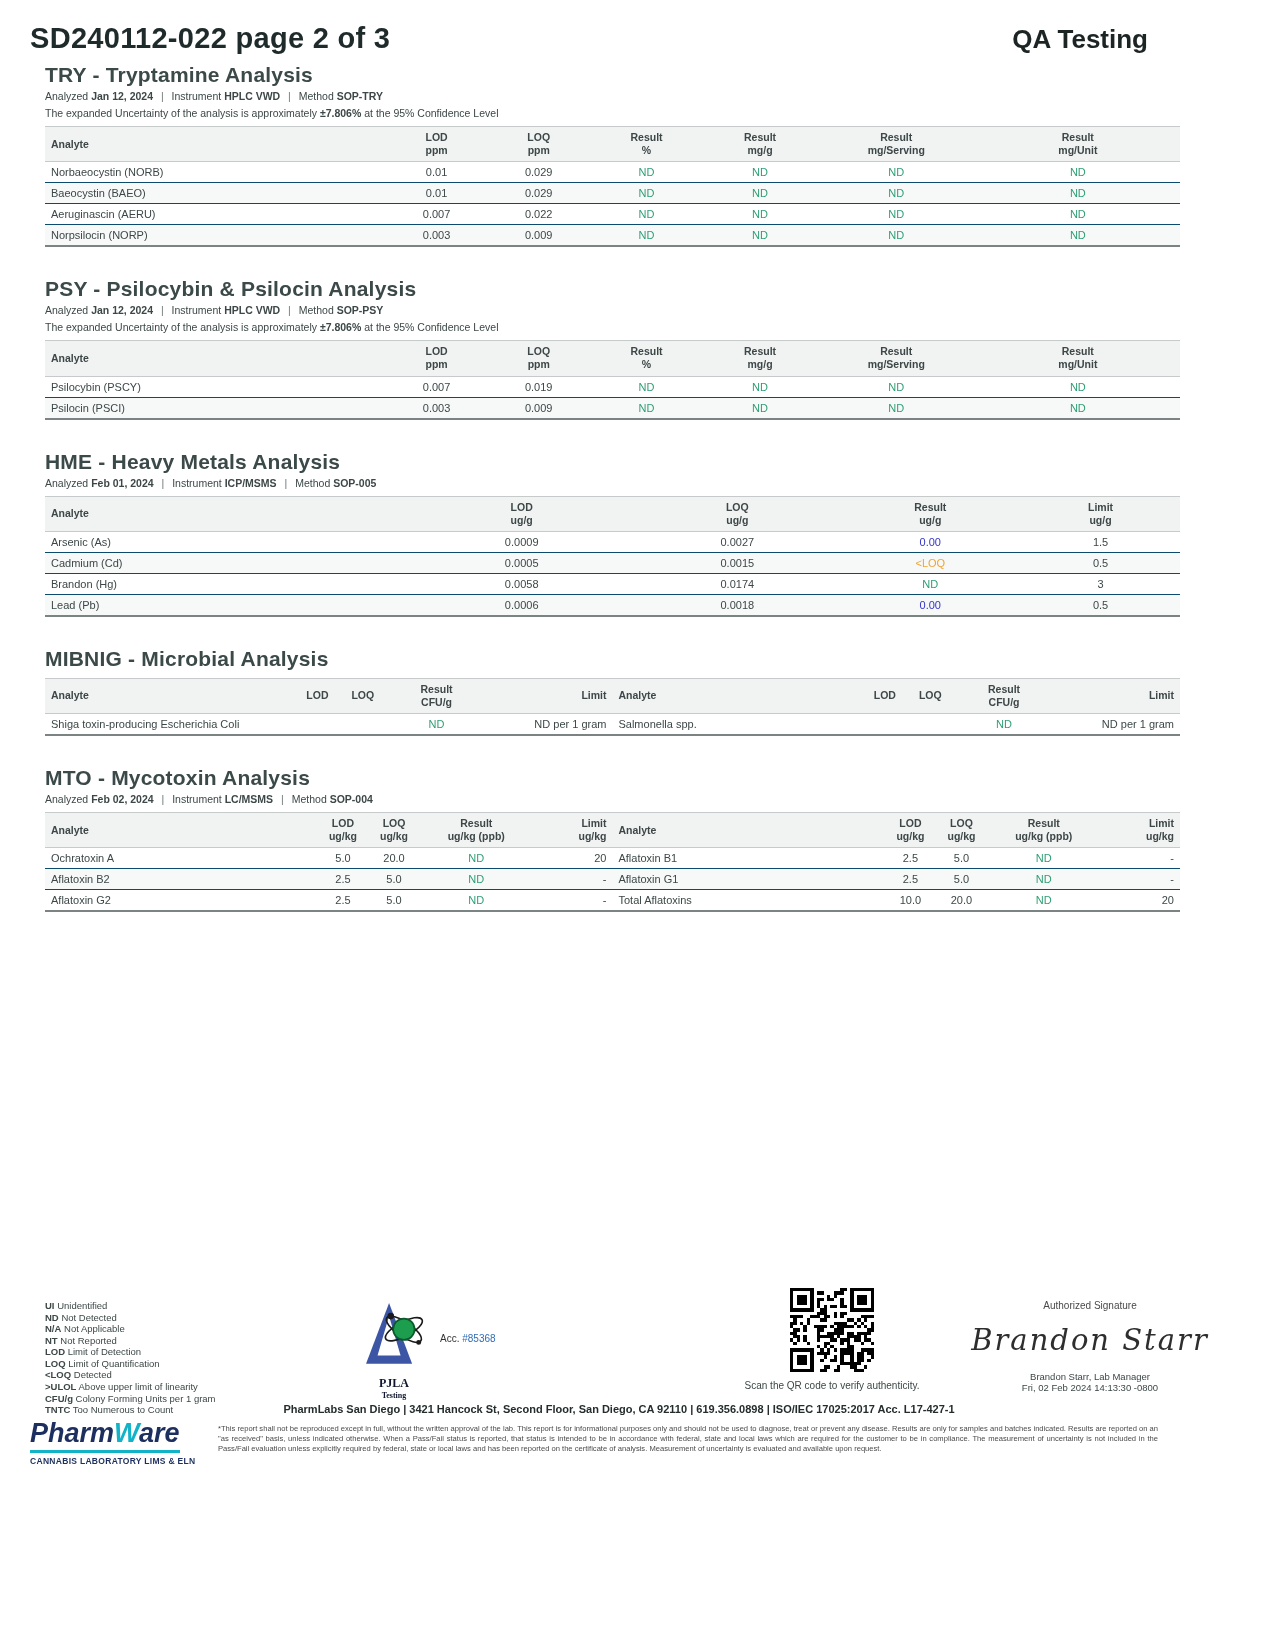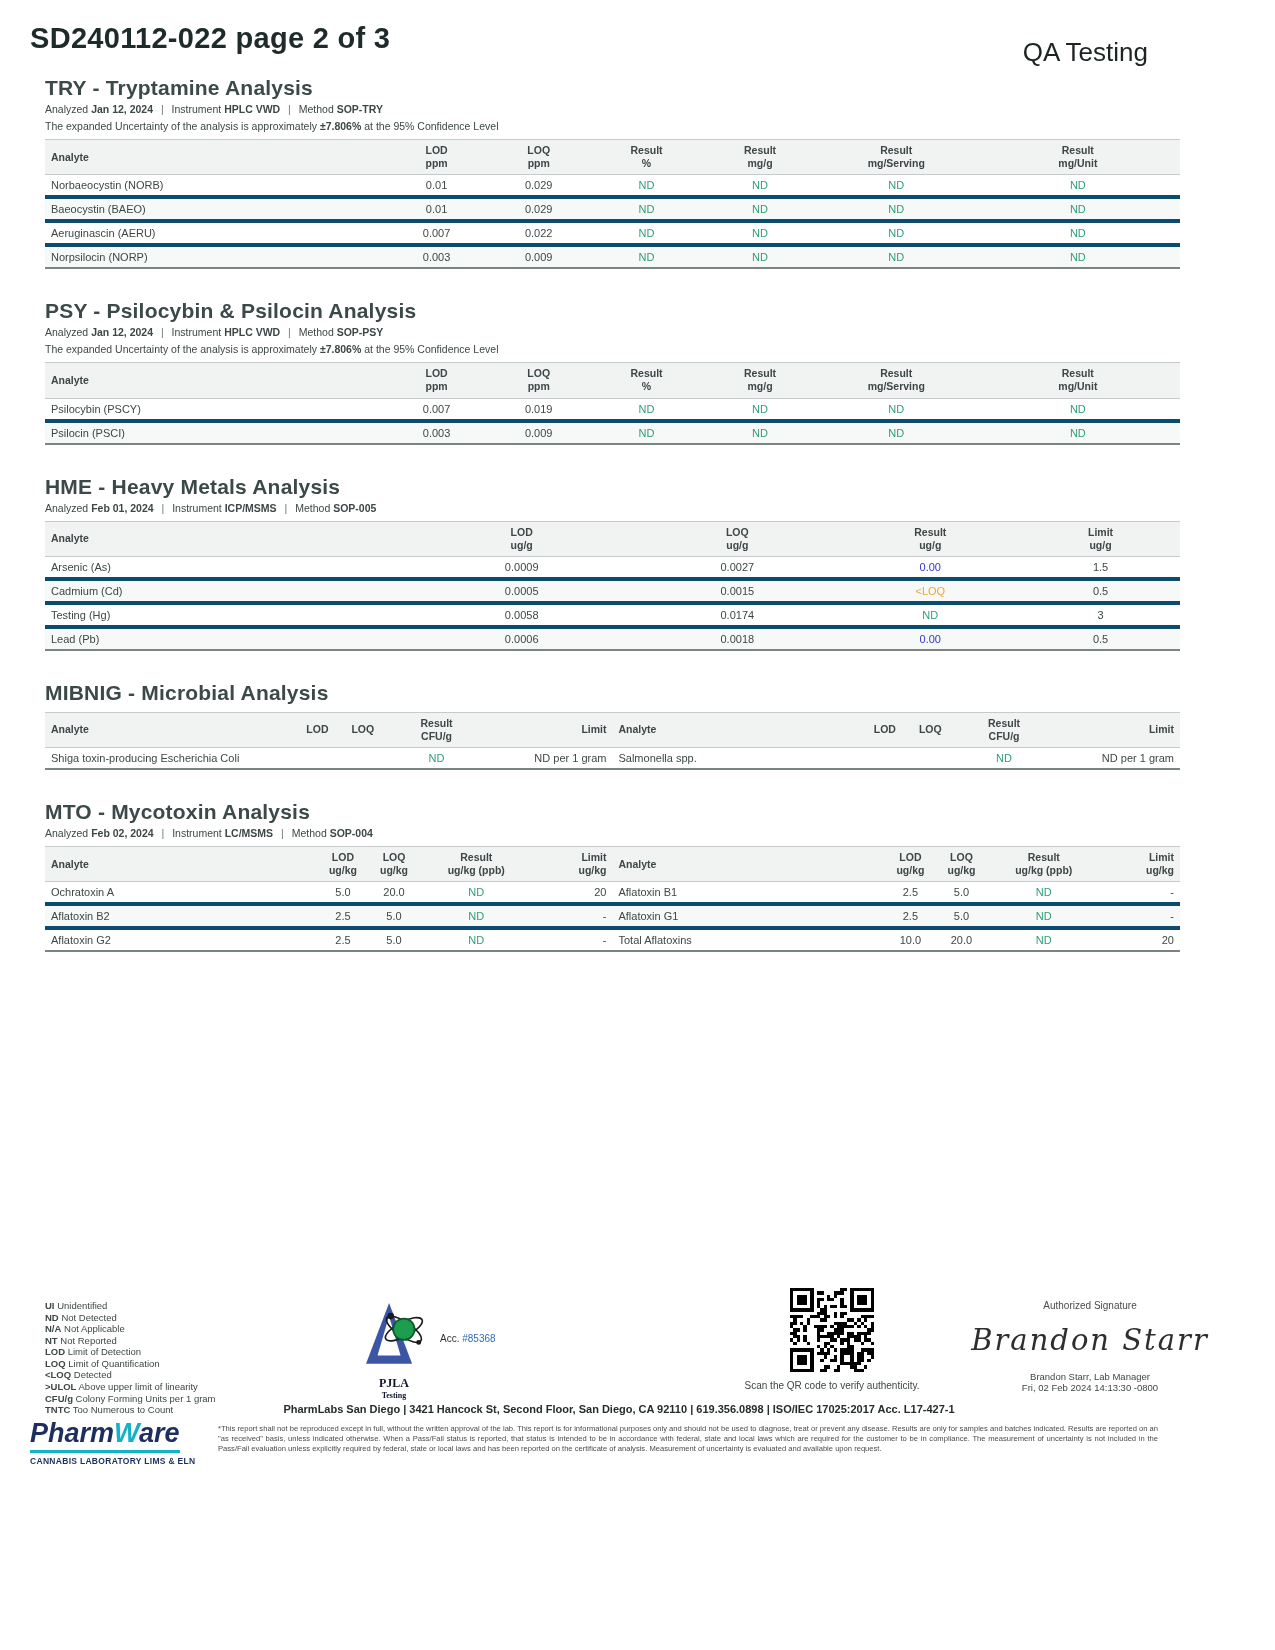--- a/index.html
+++ b/index.html
@@ -2,36 +2,36 @@
 <html><head>
 <meta charset="utf-8">
 <style>
   * { box-sizing: border-box; margin: 0; padding: 0; }
   html,body { background:#fff; }
   body { font-family: "Liberation Sans", sans-serif; color:#3d4747; }
   .page { position:relative; width:1238px; height:1650px; background:#fff; overflow:hidden; }
 
   .topbar { display:flex; justify-content:space-between; align-items:flex-start; padding:22px 90px 0 30px; }
   .doc-id { font-size:29px; font-weight:bold; color:#1f2a2a; letter-spacing:.3px; }
-  .qa-label { font-size:26px; font-weight:400; color:#1c2424; margin-top:15px; }
+  .qa-label { font-size:26px; font-weight:700; color:#1c2424; margin-top:2px; }
 
   .sec { margin-left:45px; width:1135px; margin-top:30px; }
   .sec.first { margin-top:8px; }
   .sec h2 { font-size:21px; font-weight:600; color:#3c4949; margin-bottom:3px; letter-spacing:.2px; }
   .meta { font-size:10.5px; color:#3d4747; }
   .meta b { font-weight:bold; }
   .meta .pipe { margin:0 5px; color:#6d7777; }
   .unc { font-size:10.5px; color:#3d4747; margin-top:5px; }
   .unc b { font-weight:bold; }
 
   table.tbl { width:100%; border-collapse:collapse; margin-top:7px; font-size:11px; color:#3d4747; table-layout:fixed; }
   table.tbl thead th { background:#f1f2f2; font-weight:bold; font-size:10.5px; line-height:1.25; padding:4px 6px; border-top:1px solid #c6caca; border-bottom:1px solid #c6caca; vertical-align:middle; }
   table.tbl tbody td { padding:4px 6px; }
   table.tbl tbody tr:nth-child(even) { background:#f7f8f8; }
-  table.tbl tbody tr { border-bottom:4px solid #0c4a6e; }
+  table.tbl tbody tr { border-bottom:1px solid #0c4a6e; }
   table.tbl tbody tr:last-child { border-bottom:2px solid #7b8383; }
   .l { text-align:left; } .c { text-align:center; } .r { text-align:right; }
   .nd { color:#2E9E74; } .blue { color:#3434C8; } .orange { color:#F0A532; }
 
   
   .legend { position:absolute; left:45px; top:1300px; font-size:9.5px; line-height:1.22; color:#3d4747; }
   .legend b { font-weight:bold; }
 
   .pjla { position:absolute; left:352px; top:1298px; display:flex; align-items:center; }
   .pjla-logo { width:84px; text-align:center; }
@@ -235,21 +235,21 @@
           <td class="c">1.5</td>
         </tr>
         <tr>
           <td class="l">Cadmium (Cd)</td>
           <td class="c">0.0005</td>
           <td class="c">0.0015</td>
           <td class="c orange">&lt;LOQ</td>
           <td class="c">0.5</td>
         </tr>
         <tr>
-          <td class="l">Testing (Hg)</td>
+          <td class="l">Brandon (Hg)</td>
           <td class="c">0.0058</td>
           <td class="c">0.0174</td>
           <td class="c nd">ND</td>
           <td class="c">3</td>
         </tr>
         <tr>
           <td class="l">Lead (Pb)</td>
           <td class="c">0.0006</td>
           <td class="c">0.0018</td>
           <td class="c blue">0.00</td>

